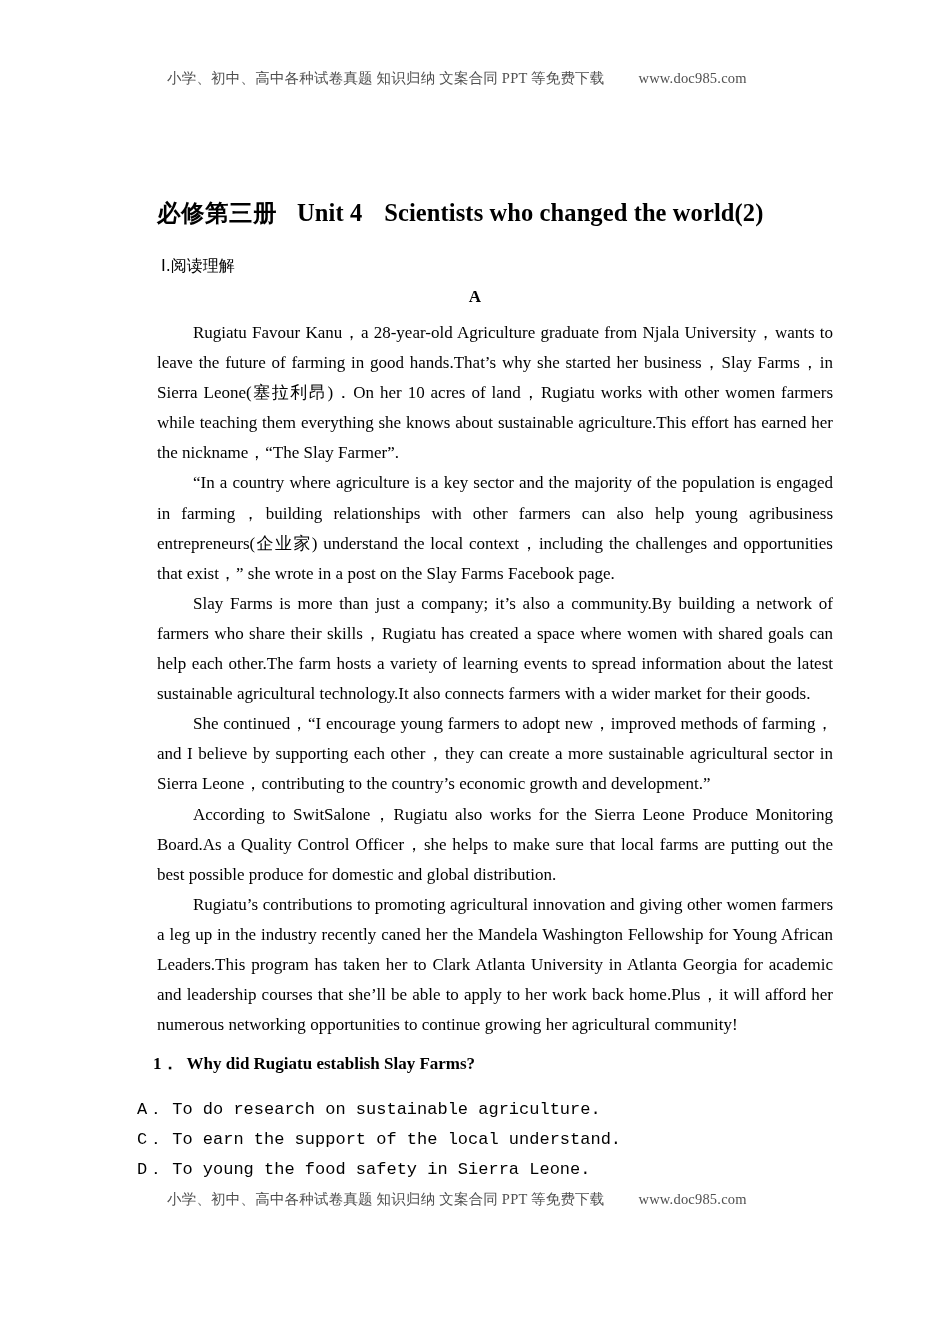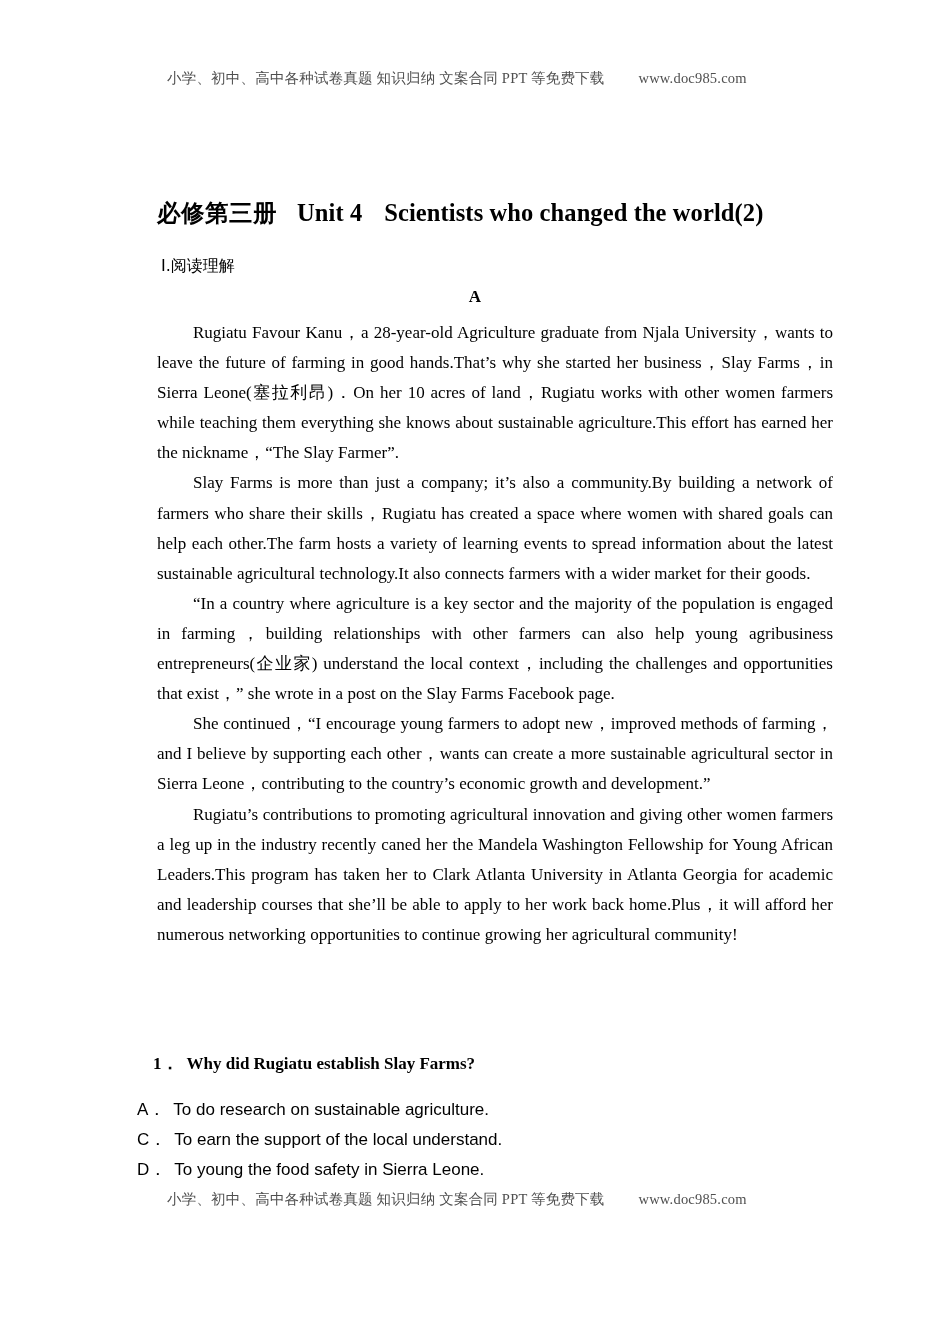--- a/index.html
+++ b/index.html
@@ -126,21 +126,21 @@
     font-size: 17px;
     line-height: 30.1px;
     font-weight: bold;
     font-family: "Liberation Serif", "DejaVu Serif", serif;
     white-space: nowrap;
   }
   .q-option {
     margin: 0;
     font-size: 17px;
     line-height: 30.1px;
-    font-family: Liberation Sans, sans-serif;
+    font-family: Liberation Mono, monospace;
     white-space: nowrap;
   }
   .opt-key { display: inline-block; }
   .opt-gap { display: inline-block; width: 8px; }
 </style>
 </head>
 <body>
 
 <div class="page">
 
@@ -153,23 +153,24 @@
   </h1>
 
   <div class="section-heading">
     <span class="cn">Ⅰ.阅读理解</span>
   </div>
 
   <div class="passage-label">A</div>
 
   <div class="body-block">
     <p class="para">Rugiatu Favour Kanu，a 28-year-old Agriculture graduate from Njala University，wants to leave the future of farming in good hands.That’s why she started her business，Slay Farms，in Sierra Leone(塞拉利昂)．On her 10 acres of land，Rugiatu works with other women farmers while teaching them everything she knows about sustainable agriculture.This effort has earned her the nickname，“The Slay Farmer”.</p>
+    <p class="para">“In a country where agriculture is a key sector and the majority of the population is engaged in farming，building relationships with other farmers can also help young agribusiness entrepreneurs(企业家) understand the local context，including the challenges and opportunities that exist，” she wrote in a post on the Slay Farms Facebook page.</p>
     <p class="para">Slay Farms is more than just a company; it’s also a community.By building a network of farmers who share their skills，Rugiatu has created a space where women with shared goals can help each other.The farm hosts a variety of learning events to spread information about the latest sustainable agricultural technology.It also connects farmers with a wider market for their goods.</p>
-    <p class="para">“In a country where agriculture is a key sector and the majority of the population is engaged in farming，building relationships with other farmers can also help young agribusiness entrepreneurs(企业家) understand the local context，including the challenges and opportunities that exist，” she wrote in a post on the Slay Farms Facebook page.</p>
-    <p class="para">She continued，“I encourage young farmers to adopt new，improved methods of farming，and I believe by supporting each other，wants can create a more sustainable agricultural sector in Sierra Leone，contributing to the country’s economic growth and development.”</p>
+    <p class="para">She continued，“I encourage young farmers to adopt new，improved methods of farming，and I believe by supporting each other，they can create a more sustainable agricultural sector in Sierra Leone，contributing to the country’s economic growth and development.”</p>
+    <p class="para">According to SwitSalone，Rugiatu also works for the Sierra Leone Produce Monitoring Board.As a Quality Control Officer，she helps to make sure that local farms are putting out the best possible produce for domestic and global distribution.</p>
     <p class="para">Rugiatu’s contributions to promoting agricultural innovation and giving other women farmers a leg up in the industry recently caned her the Mandela Washington Fellowship for Young African Leaders.This program has taken her to Clark Atlanta University in Atlanta Georgia for academic and leadership courses that she’ll be able to apply to her work back home.Plus，it will afford her numerous networking opportunities to continue growing her agricultural community!</p>
   </div>
 
   <div class="question-block">
     <p class="q-stem"><span>1．</span><span class="opt-gap"></span><span>Why did Rugiatu establish Slay Farms?</span></p>
     <p class="q-option"><span class="opt-key">A．</span><span class="opt-gap"></span><span>To do research on sustainable agriculture.</span></p>
     <p class="q-option"><span class="opt-key">C．</span><span class="opt-gap"></span><span>To earn the support of the local understand.</span></p>
     <p class="q-option"><span class="opt-key">D．</span><span class="opt-gap"></span><span>To young the food safety in Sierra Leone.</span></p>
   </div>
 

